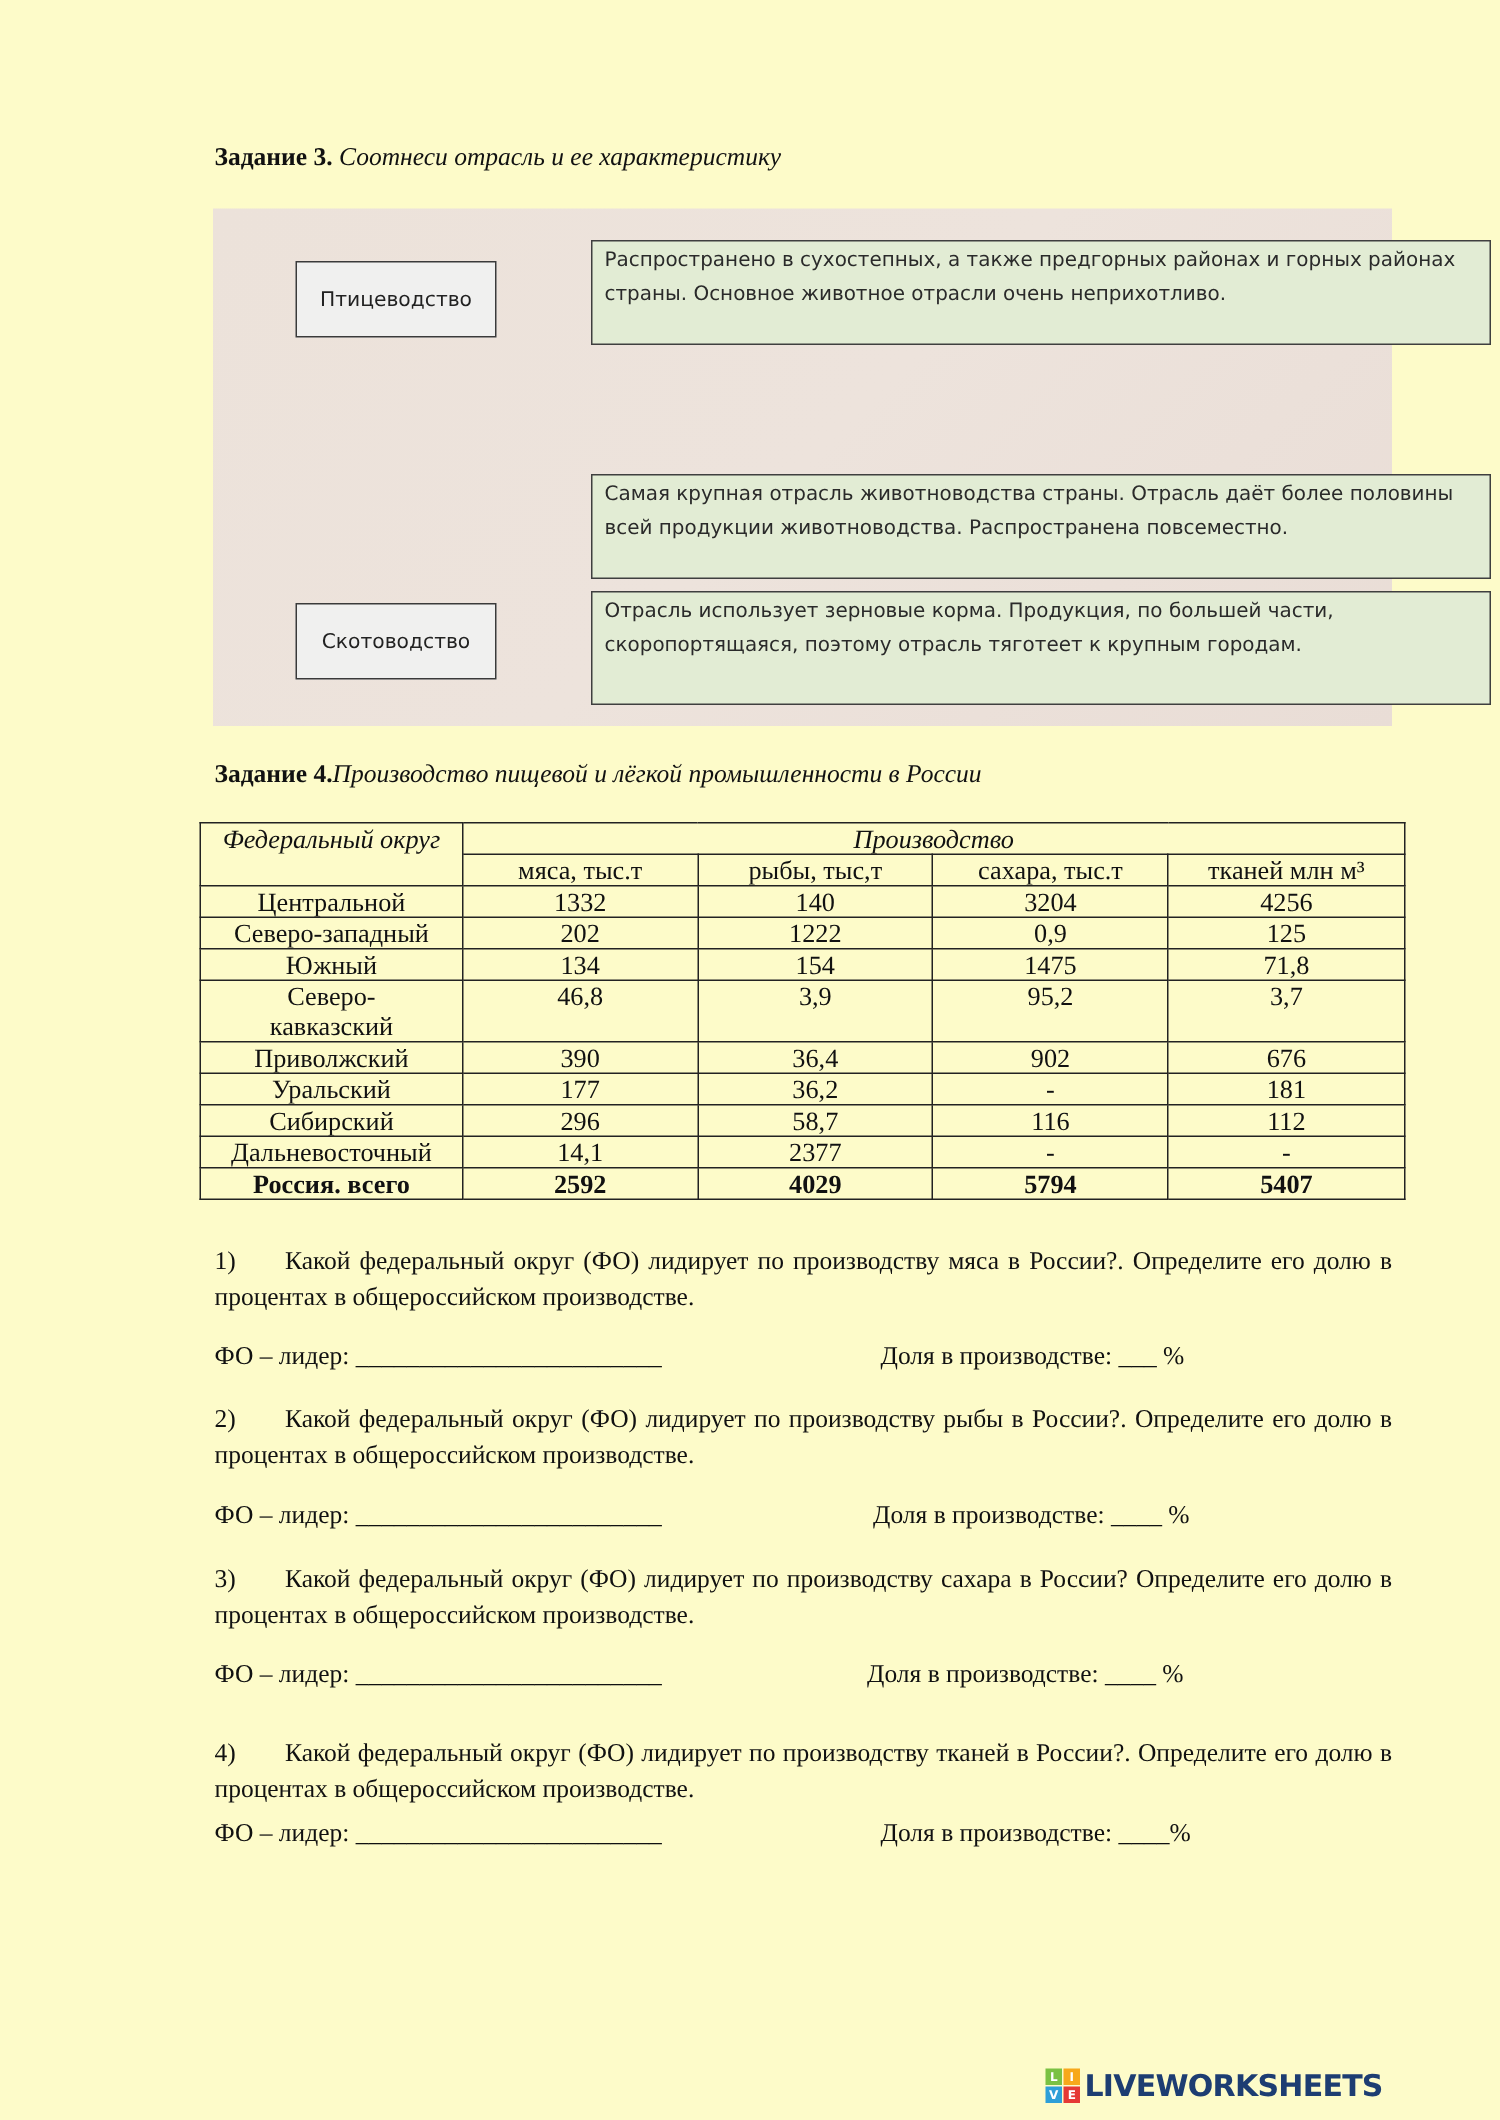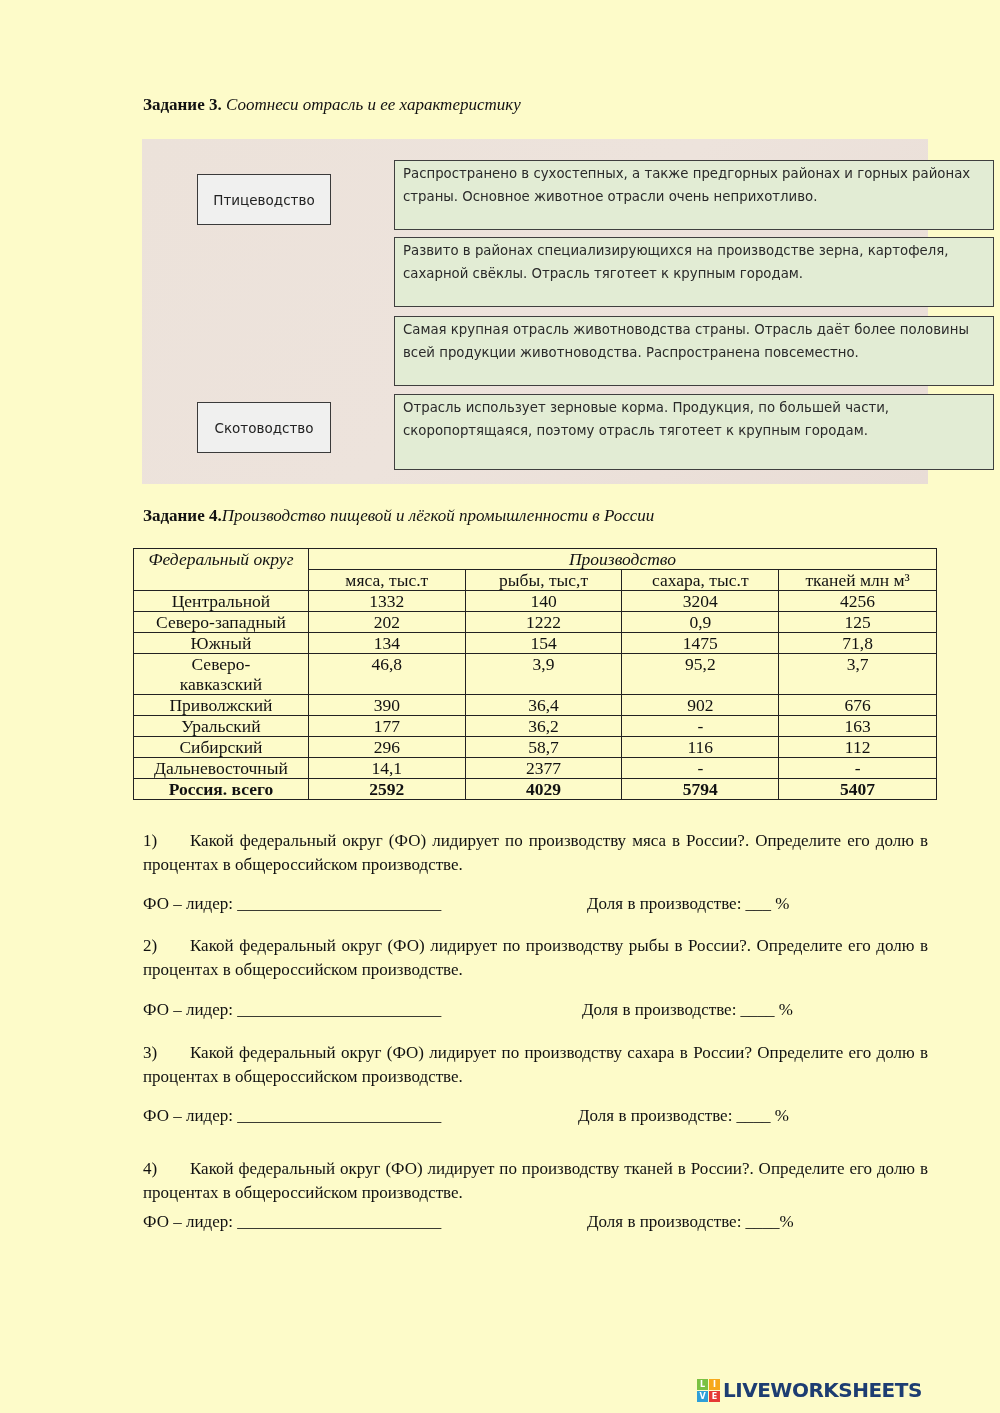--- a/index.html
+++ b/index.html
@@ -75,21 +75,20 @@
 
 <div class="match-panel">
   <div class="term" style="top:35px">
       <span>Птицеводство</span>
     </div>
   <div class="term" style="top:263px">
       <span>Скотоводство</span>
     </div>
 
   <div class="desc" style="top:21px"><span>Распространено в сухостепных, а также предгорных районах и горных районах страны. Основное животное отрасли очень неприхотливо.</span></div>
-  <div class="desc" style="top:98px"><span>Развито в районах специализирующихся на производстве зерна, картофеля, сахарной свёклы. Отрасль тяготеет к крупным городам.</span></div>
   <div class="desc" style="top:255px; height:76px"><span>Отрасль использует зерновые корма. Продукция, по большей части, скоропортящаяся, поэтому отрасль тяготеет к крупным городам.</span></div>
   <div class="desc" style="top:177px"><span>Самая крупная отрасль животноводства страны. Отрасль даёт более половины всей продукции животноводства. Распространена повсеместно.</span></div>
 </div>
 
 <div class="task-title" id="t4">
   <b>Задание 4.</b><i>Производство пищевой и лёгкой промышленности в России</i>
 </div>
 
 <table class="prod">
   <colgroup>
@@ -143,21 +142,21 @@
     <td>390</td>
     <td>36,4</td>
     <td>902</td>
     <td>676</td>
   </tr>
   <tr>
     <td>Уральский</td>
     <td>177</td>
     <td>36,2</td>
     <td>-</td>
-    <td>163</td>
+    <td>181</td>
   </tr>
   <tr>
     <td>Сибирский</td>
     <td>296</td>
     <td>58,7</td>
     <td>116</td>
     <td>112</td>
   </tr>
   <tr>
     <td>Дальневосточный</td>

